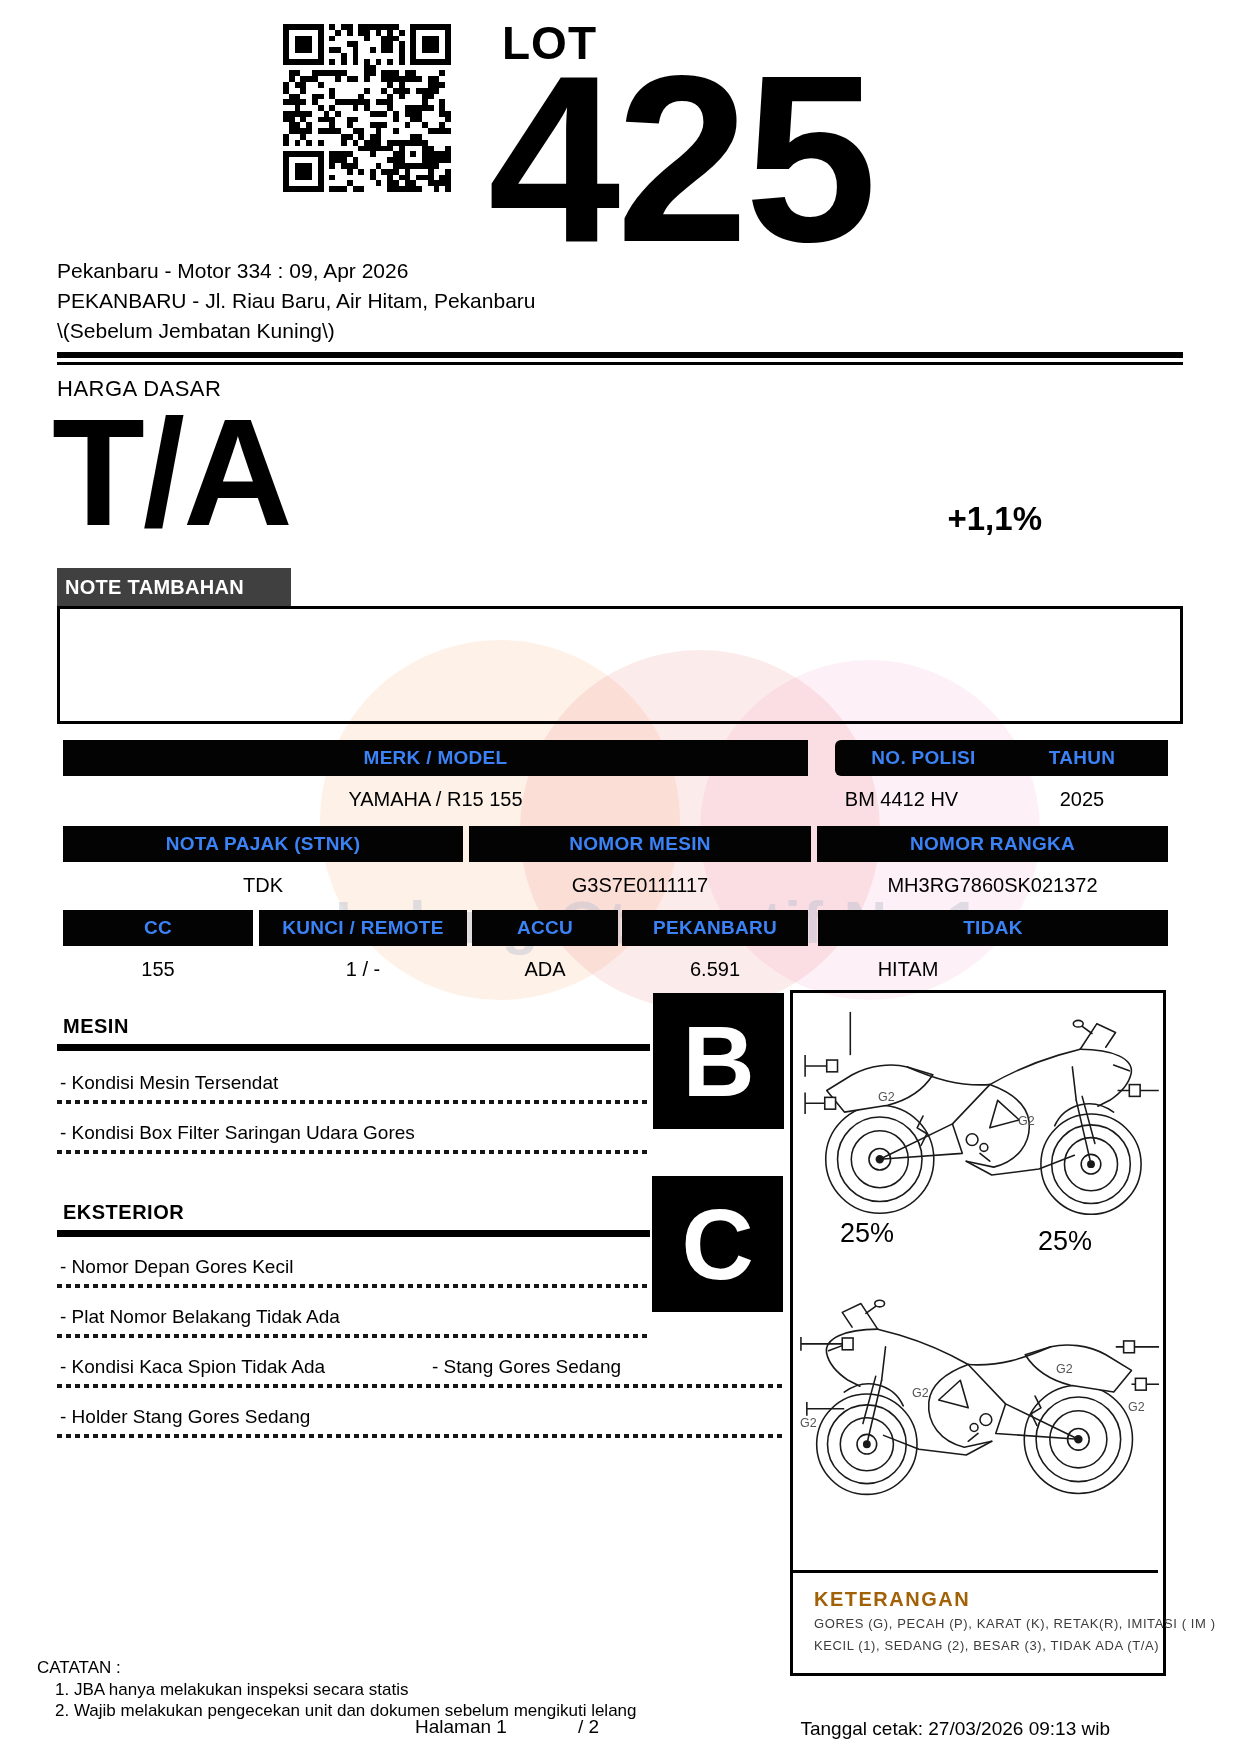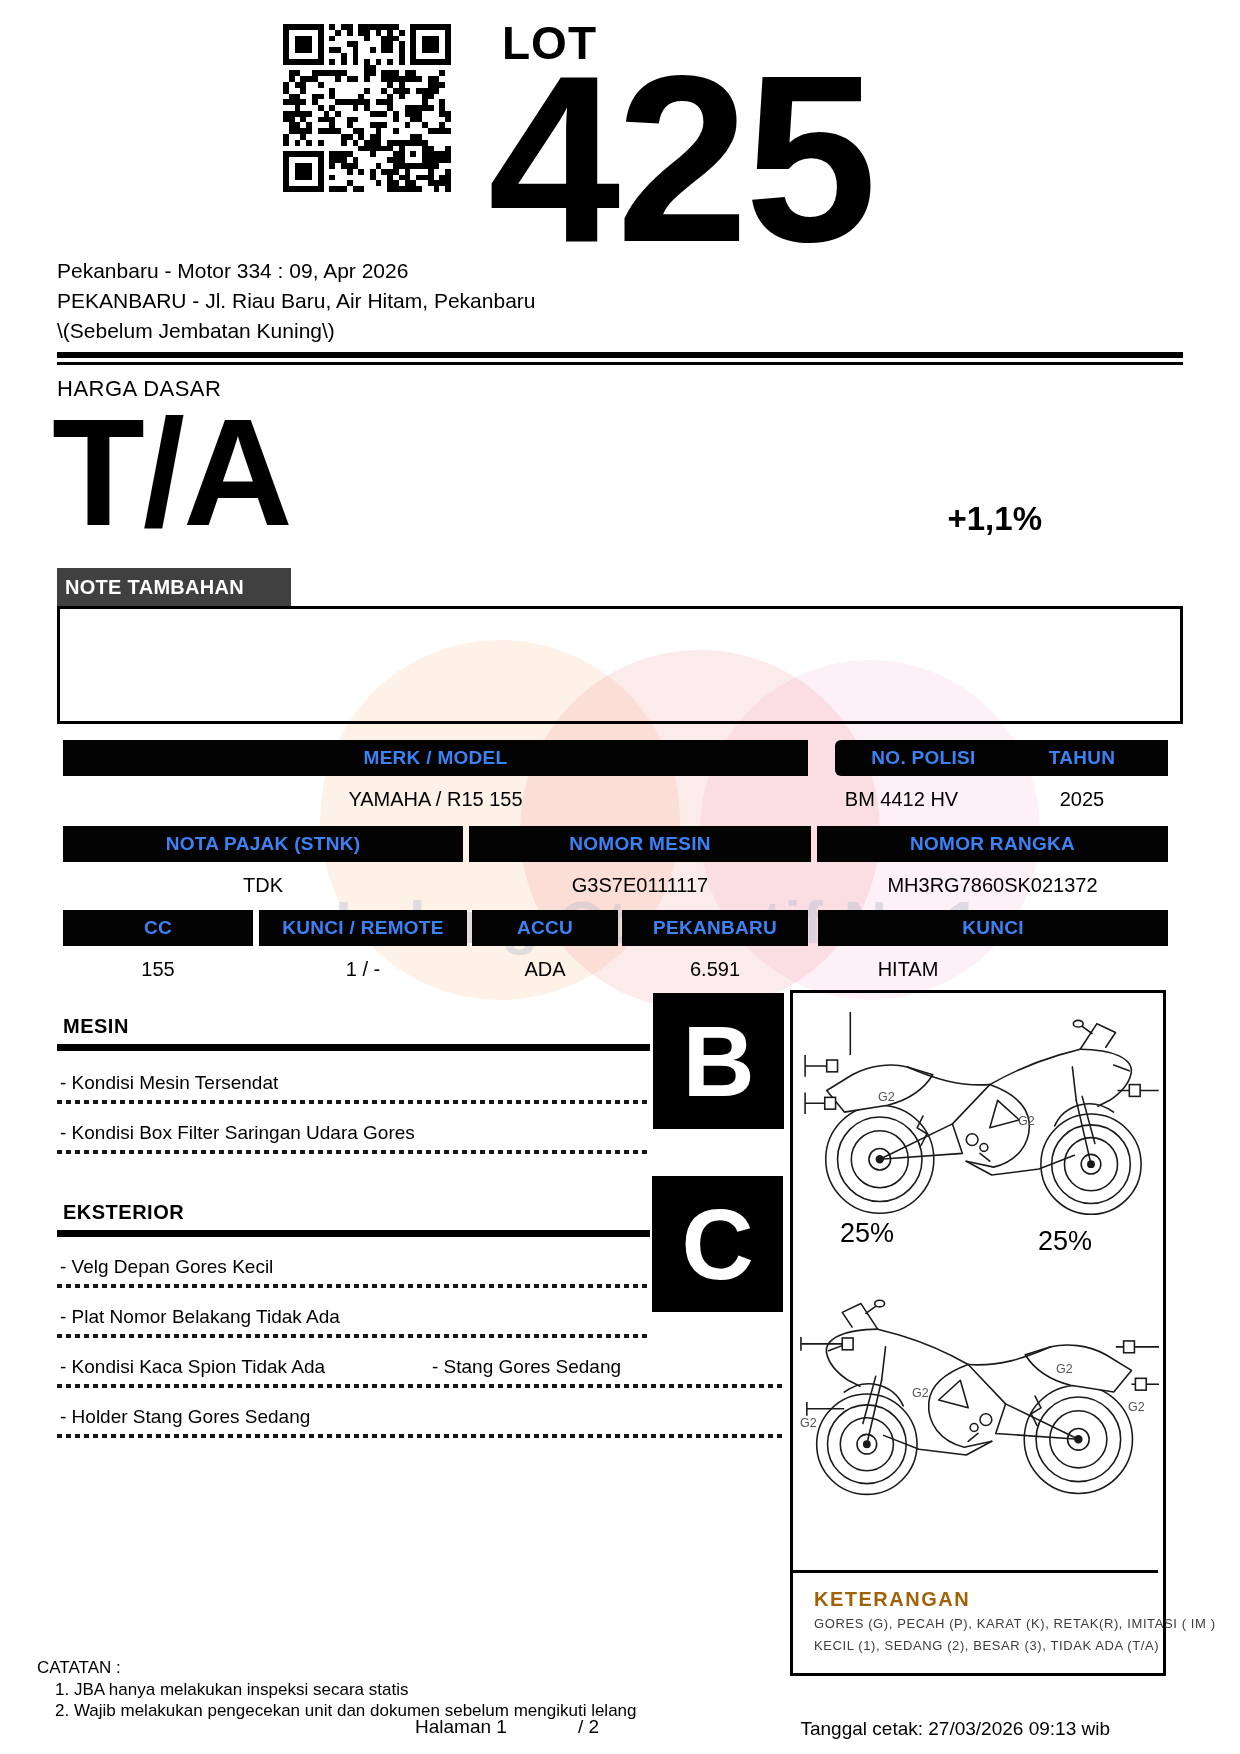--- a/index.html
+++ b/index.html
@@ -404,38 +404,38 @@
   <div class="abs hcell" style="left:469px;top:826px;width:342px;">NOMOR MESIN</div>
   <div class="abs vcell" style="left:63px;top:872px;width:400px;">TDK</div>
   <div class="abs hcell" style="left:817px;top:826px;width:351px;">NOMOR RANGKA</div>
   <div class="abs vcell" style="left:469px;top:872px;width:342px;">G3S7E0111117</div>
   <div class="abs vcell" style="left:817px;top:872px;width:351px;">MH3RG7860SK021372</div>
 
   <div class="abs hcell" style="left:63px;top:910px;width:190px;">CC</div>
   <div class="abs hcell" style="left:259px;top:910px;width:208px;">KUNCI / REMOTE</div>
   <div class="abs hcell" style="left:472px;top:910px;width:146px;">ACCU</div>
   <div class="abs hcell" style="left:622px;top:910px;width:186px;">PEKANBARU</div>
-  <div class="abs hcell" style="left:818px;top:910px;width:350px;">KUNCI</div>
+  <div class="abs hcell" style="left:818px;top:910px;width:350px;">TIDAK</div>
   <div class="abs vcell" style="left:63px;top:956px;width:190px;">155</div>
   <div class="abs vcell" style="left:259px;top:956px;width:208px;">1 / -</div>
   <div class="abs vcell" style="left:472px;top:956px;width:146px;">ADA</div>
   <div class="abs vcell" style="left:622px;top:956px;width:186px;">6.591</div>
   <div class="abs vcell" style="left:818px;top:956px;width:180px;">HITAM</div>
 
   <div class="abs sec-title" style="left:63px;top:1000px;">MESIN</div>
   <div class="abs sec-rule" style="left:57px;top:1044px;width:593px;"></div>
   <div class="abs cond" style="left:60px;top:1072px;">- Kondisi Mesin Tersendat</div>
   <div class="abs dotted" style="left:57px;top:1100px;width:594px;"></div>
   <div class="abs cond" style="left:60px;top:1122px;">- Kondisi Box Filter Saringan Udara Gores</div>
   <div class="abs dotted" style="left:57px;top:1150px;width:594px;"></div>
   <div class="abs grade" style="left:653px;top:993px;width:131px;height:136px;">B</div>
 
   <div class="abs sec-title" style="left:63px;top:1186px;">EKSTERIOR</div>
   <div class="abs sec-rule" style="left:57px;top:1230px;width:593px;"></div>
-  <div class="abs cond" style="left:60px;top:1256px;">- Velg Depan Gores Kecil</div>
+  <div class="abs cond" style="left:60px;top:1256px;">- Nomor Depan Gores Kecil</div>
   <div class="abs dotted" style="left:57px;top:1284px;width:594px;"></div>
   <div class="abs cond" style="left:60px;top:1306px;">- Plat Nomor Belakang Tidak Ada</div>
   <div class="abs dotted" style="left:57px;top:1334px;width:594px;"></div>
   <div class="abs cond" style="left:60px;top:1356px;">- Kondisi Kaca Spion Tidak Ada</div>
   <div class="abs cond" style="left:432px;top:1356px;">- Stang Gores Sedang</div>
   <div class="abs dotted" style="left:57px;top:1384px;width:727px;"></div>
   <div class="abs cond" style="left:60px;top:1406px;">- Holder Stang Gores Sedang</div>
   <div class="abs dotted" style="left:57px;top:1434px;width:727px;"></div>
   <div class="abs grade" style="left:652px;top:1176px;width:131px;height:136px;">C</div>
 

